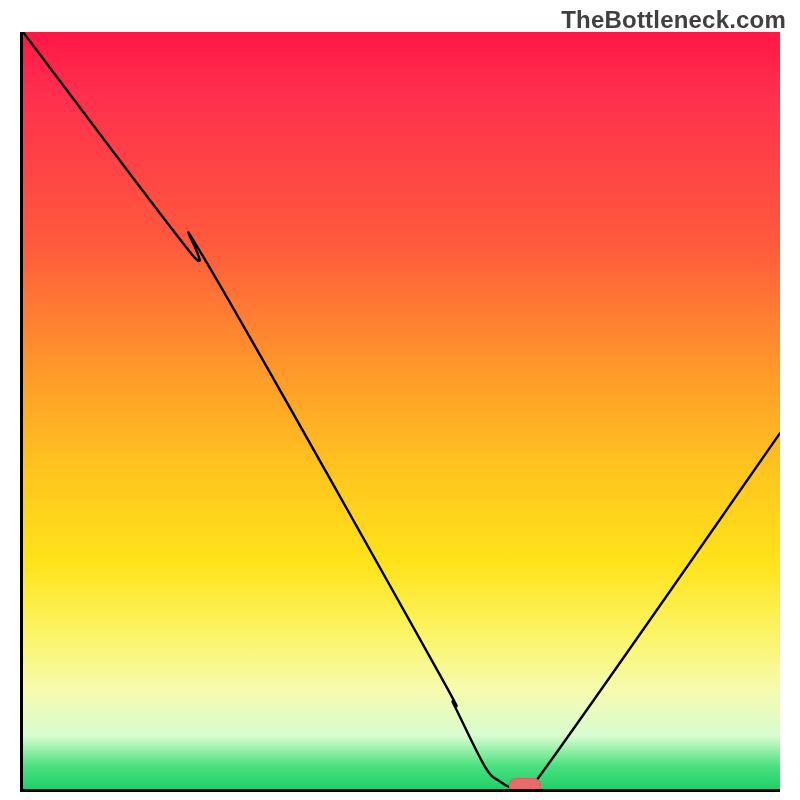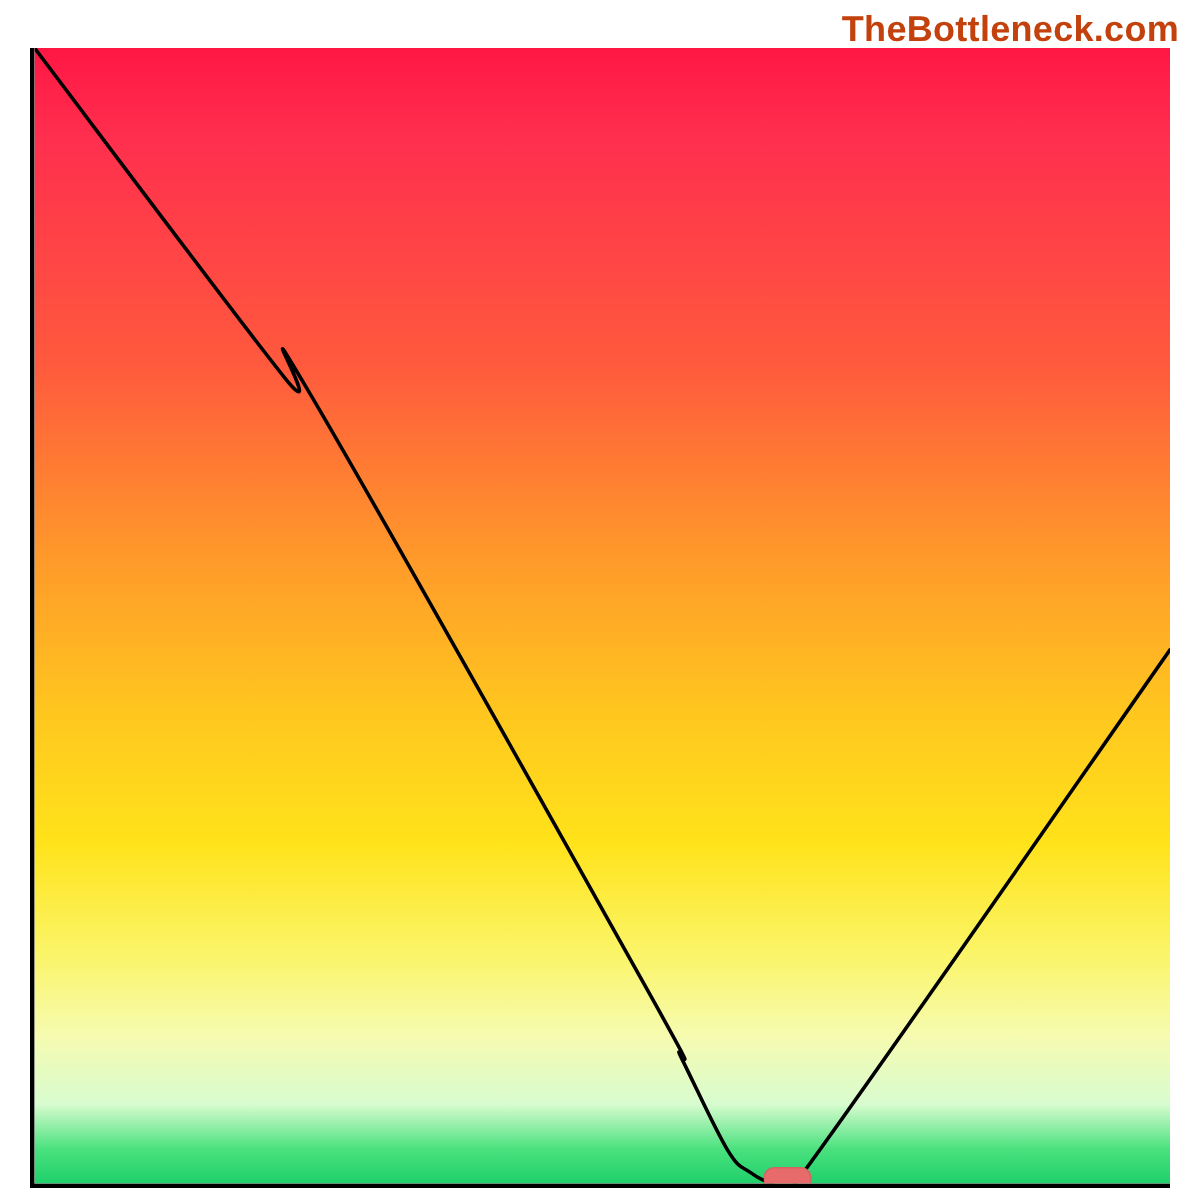--- a/index.html
+++ b/index.html
@@ -26,21 +26,21 @@
     border-bottom: 3px solid #000;
     overflow: hidden;
   }
   .watermark {
     position: absolute;
     top: 6px;
     right: 14px;
     font-family: Arial, Helvetica, sans-serif;
     font-size: 24px;
     font-weight: 600;
-    color: #c2410c;
+    color: #404040;
     letter-spacing: 0.2px;
   }
   
   .bg-gradient {
     position: absolute;
     inset: 0;
     background: linear-gradient(
       to bottom,
       #ff1744 0%,
       #ff2f4e 8%,

